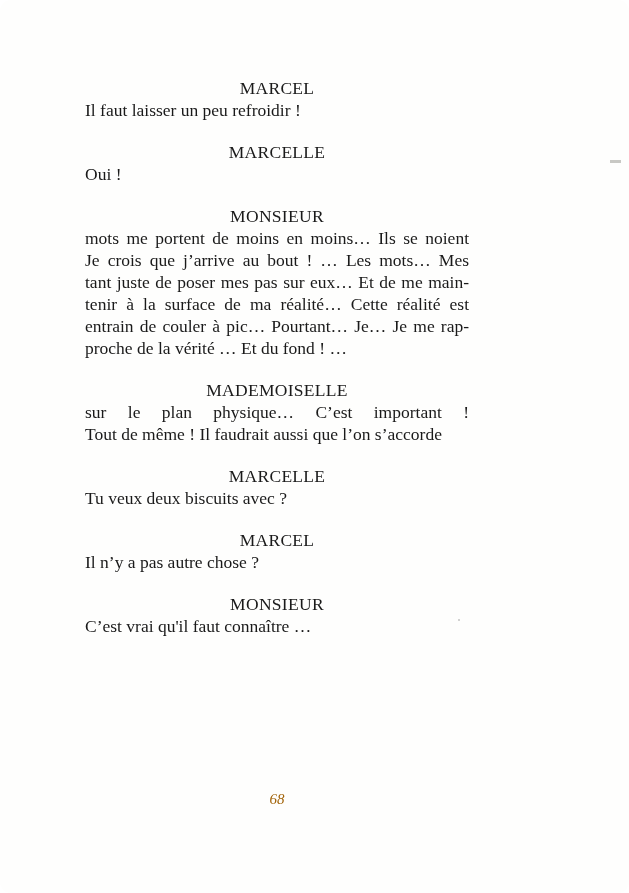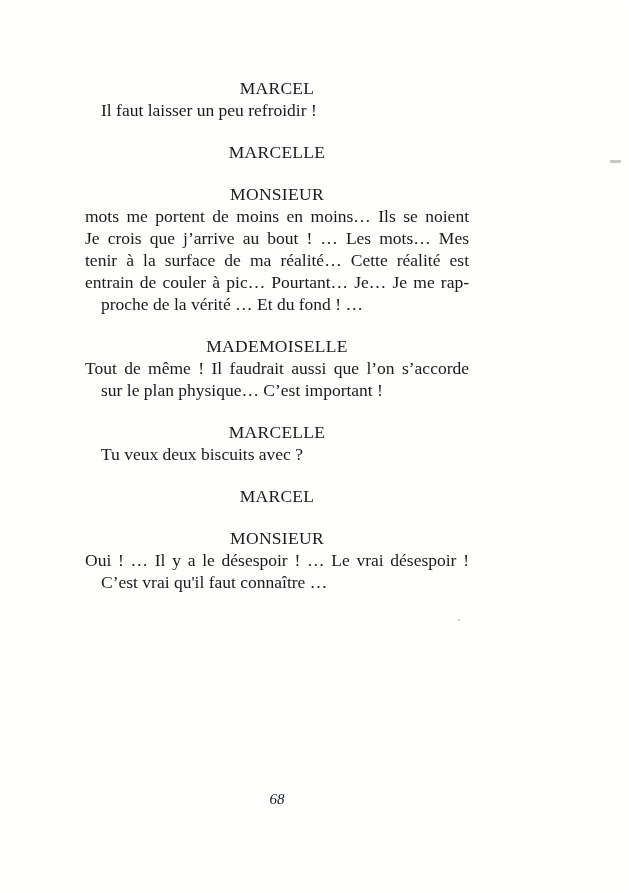--- a/index.html
+++ b/index.html
@@ -35,31 +35,30 @@
   }
   .line {
     font-size: 17.5px;
     line-height: 22px;
     text-align: justify;
     text-align-last: justify;
     white-space: normal;
   }
   .dialogue .line:last-child {
     text-align-last: left;
-    margin-left: 16px;
   }
   .page-number {
     position: absolute;
     top: 791px;
     left: 85px;
     width: 384px;
     text-align: center;
     font-style: italic;
     font-size: 15px;
-    color: #0f172a;
+    color: #a16207;
   }
   .artifact-dash {
     position: absolute;
     left: 610px;
     top: 160px;
     width: 11px;
     height: 3px;
     background: #9a9a96;
     opacity: 0.55;
   }
@@ -78,43 +77,45 @@
 <body>
 
 <div class="page">
   <div class="text-column" id="dialogues">
       <section class="dialogue">
         <div class="speaker">MARCEL</div>
         <div class="line">Il faut laisser un peu refroidir !</div>
       </section>
       <section class="dialogue">
         <div class="speaker">MARCELLE</div>
+        <div class="line">Oui !</div>
       </section>
       <section class="dialogue">
         <div class="speaker">MONSIEUR</div>
         <div class="line">mots me portent de moins en moins… Ils se noient</div>
         <div class="line">Je crois que j’arrive au bout ! …  Les mots… Mes</div>
+        <div class="line">tant juste de poser mes pas sur eux… Et de me main-</div>
         <div class="line">tenir à la  surface  de ma réalité…  Cette réalité est</div>
         <div class="line">entrain de couler à pic… Pourtant… Je… Je me  rap-</div>
         <div class="line">proche de la vérité … Et du fond ! …</div>
       </section>
       <section class="dialogue">
         <div class="speaker">MADEMOISELLE</div>
+        <div class="line">sur le plan physique… C’est important !</div>
         <div class="line">Tout de même ! Il faudrait aussi que l’on s’accorde</div>
-        <div class="line">sur le plan physique… C’est important !</div>
       </section>
       <section class="dialogue">
         <div class="speaker">MARCELLE</div>
         <div class="line">Tu veux deux biscuits avec ?</div>
       </section>
       <section class="dialogue">
         <div class="speaker">MARCEL</div>
+        <div class="line">Il n’y a pas autre chose ?</div>
       </section>
       <section class="dialogue">
         <div class="speaker">MONSIEUR</div>
-        <div class="line">Oui ! … Il y a le désespoir ! … Le vrai désespoir !</div>
         <div class="line">C’est vrai qu'il faut connaître …</div>
       </section>
     </div>
   <div class="page-number">68</div>
   <div class="artifact-dash"></div>
   <div class="artifact-dot"></div>
 </div>
 
 </body></html>

